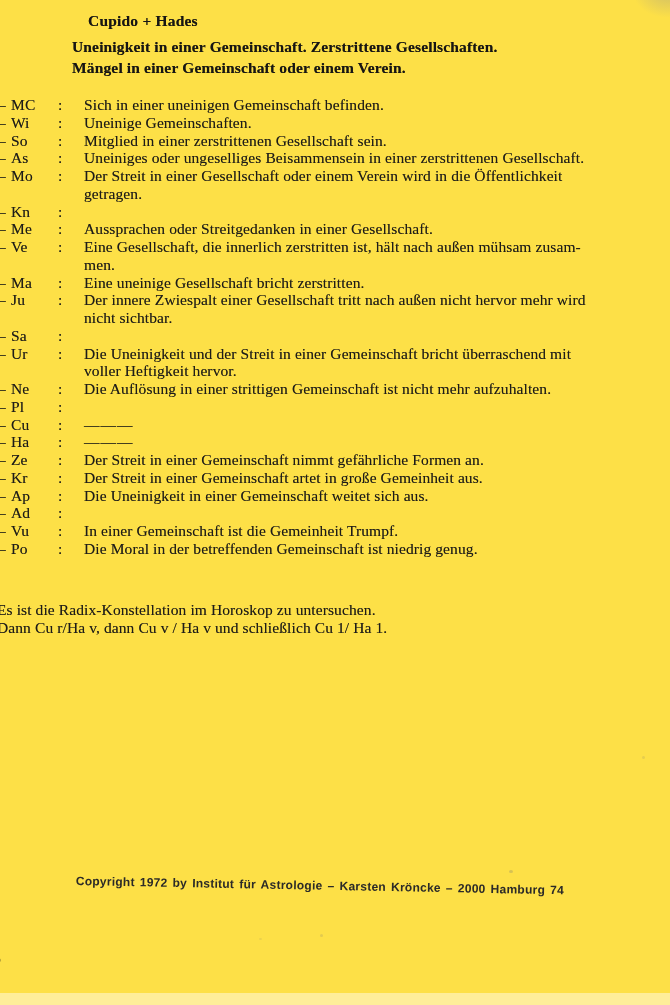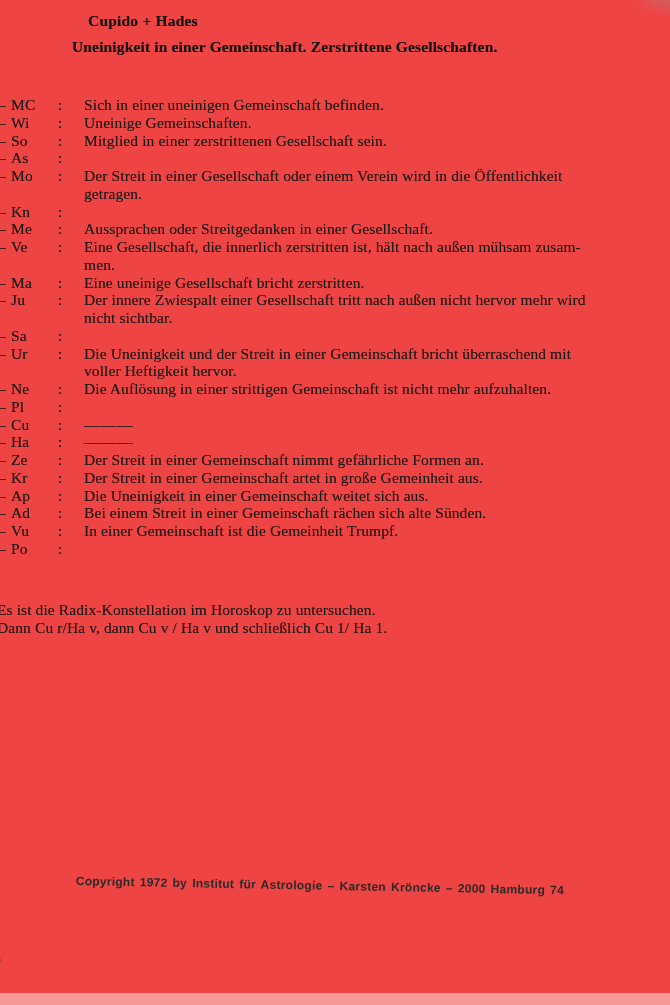--- a/index.html
+++ b/index.html
@@ -5,21 +5,21 @@
   html, body { margin: 0; padding: 0; }
   body {
     width: 670px; height: 1005px;
     font-family: "Liberation Serif", serif;
     background: #ffffff;
   }
   .page {
     position: relative;
     width: 670px; height: 1005px;
     overflow: hidden;
-    background: #ef4444;
+    background: #fde047;
     color: #1d1c1a;
   }
   
   .smudge-top-right {
     position: absolute; right: -14px; top: -16px; width: 52px; height: 34px;
     background: radial-gradient(ellipse at 70% 20%, rgba(150,148,145,0.45), rgba(150,148,145,0.0) 70%);
   }
   .speck { position: absolute; border-radius: 50%; background: rgba(120,118,115,0.28); }
   .speck.s1 { left: 509px; top: 870px; width: 4px; height: 3px; }
   .speck.s2 { left: 320px; top: 934px; width: 3px; height: 3px; opacity:.7; }
@@ -84,20 +84,21 @@
   <div class="smudge-top-right"></div>
   <div class="speck s1"></div>
   <div class="speck s2"></div>
   <div class="speck s3"></div>
   <div class="speck s4"></div>
 
   <div class="title">Cupido + Hades</div>
 
   <div class="subtitle">
     <span>Uneinigkeit in einer Gemeinschaft. Zerstrittene Gesellschaften.</span><br>
+    <span>Mängel in einer Gemeinschaft oder einem Verein.</span>
   </div>
 
   <div class="list" id="aspect-list">
 
       <div class="row">
         <span class="dash">–</span>
         <span class="label">MC</span>
         <span class="colon">:</span>
         <span class="text">Sich in einer uneinigen Gemeinschaft befinden.</span>
       </div>
@@ -113,20 +114,21 @@
         <span class="dash">–</span>
         <span class="label">So</span>
         <span class="colon">:</span>
         <span class="text">Mitglied in einer zerstrittenen Gesellschaft sein.</span>
       </div>
 
       <div class="row">
         <span class="dash">–</span>
         <span class="label">As</span>
         <span class="colon">:</span>
+        <span class="text">Uneiniges oder ungeselliges Beisammensein in einer zerstrittenen Gesellschaft.</span>
       </div>
 
       <div class="row">
         <span class="dash">–</span>
         <span class="label">Mo</span>
         <span class="colon">:</span>
         <span class="text">Der Streit in einer Gesellschaft oder einem Verein wird in die Öffentlichkeit
 getragen.</span>
       </div>
 
@@ -225,34 +227,34 @@
         <span class="dash">–</span>
         <span class="label">Ap</span>
         <span class="colon">:</span>
         <span class="text">Die Uneinigkeit in einer Gemeinschaft weitet sich aus.</span>
       </div>
 
       <div class="row">
         <span class="dash">–</span>
         <span class="label">Ad</span>
         <span class="colon">:</span>
-        <span class="text">Bei einem Streit in einer Gemeinschaft rächen sich alte Sünden.</span>
       </div>
 
       <div class="row">
         <span class="dash">–</span>
         <span class="label">Vu</span>
         <span class="colon">:</span>
         <span class="text">In einer Gemeinschaft ist die Gemeinheit Trumpf.</span>
       </div>
 
       <div class="row">
         <span class="dash">–</span>
         <span class="label">Po</span>
         <span class="colon">:</span>
+        <span class="text">Die Moral in der betreffenden Gemeinschaft ist niedrig genug.</span>
       </div>
     </div>
 
   <div class="note">
     <span>Es ist die Radix-Konstellation im Horoskop zu untersuchen.</span><br>
     <span>Dann Cu r/Ha v, dann Cu v / Ha v und schließlich Cu 1/ Ha 1.</span>
   </div>
 
   <div class="copyright">Copyright 1972 by Institut für Astrologie – Karsten Kröncke – 2000 Hamburg 74</div>
 

